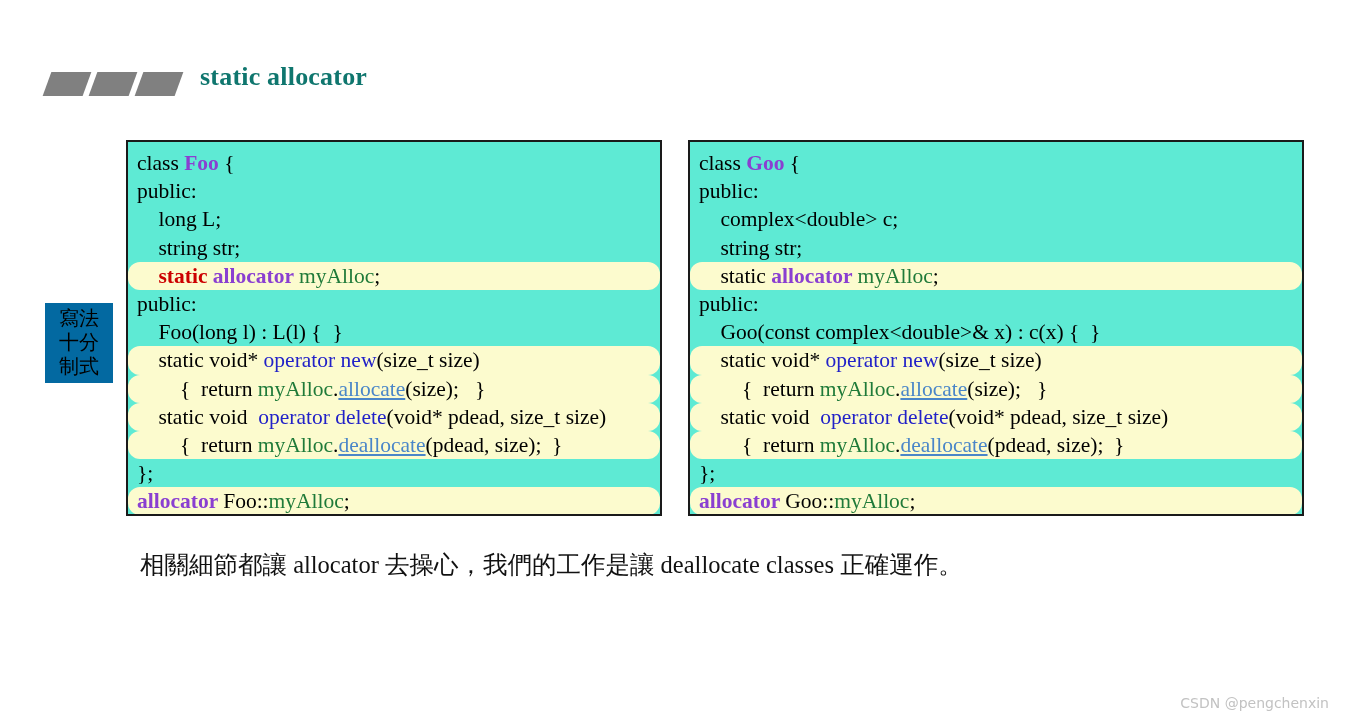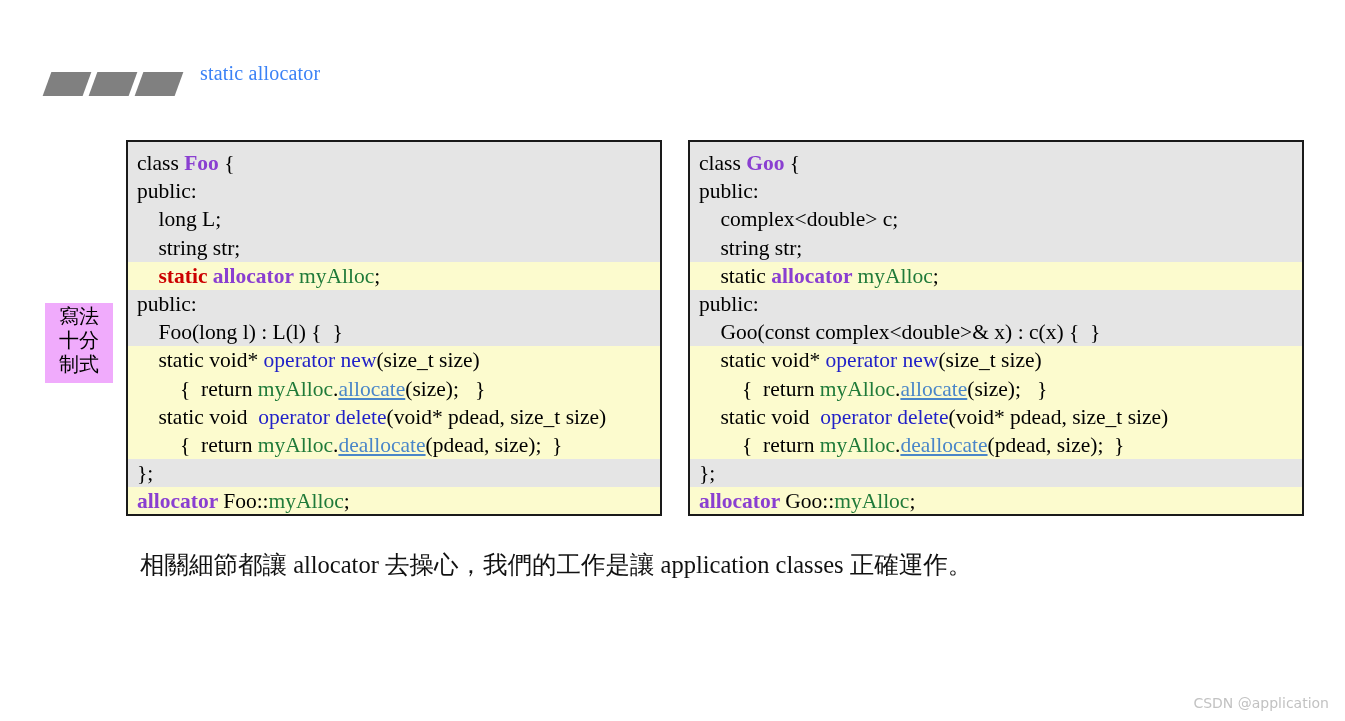--- a/index.html
+++ b/index.html
@@ -39,23 +39,23 @@
     transform: skewX(-20deg);
   }
   #title-marks span:nth-child(1) { left: 4px; }
   #title-marks span:nth-child(2) { left: 50px; }
   #title-marks span:nth-child(3) { left: 96px; }
 
   #slide-title {
     position: absolute;
     left: 200px;
     top: 6px;
-    font-size: 20px;
-    font-weight: normal;
-    color: #3b82f6;
+    font-size: 26px;
+    font-weight: bold;
+    color: #0f766e;
     letter-spacing: .2px;
     white-space: nowrap;
   }
 
   
   #side-note {
     position: absolute;
     left: 45px;
     top: 303px;
     width: 68px;
@@ -67,39 +67,39 @@
     color: #000;
     font-family: "DejaVu Sans", "Liberation Sans", sans-serif;
   }
   #side-note div { white-space: nowrap; }
 
   
   .code-box {
     position: absolute;
     top: 140px;
     border: 2px solid #1a1a1a;
-    background: #e5e5e5;
+    background: #5eead4;
     box-sizing: border-box;
     overflow: hidden;
   }
   #code-box-left  { left: 126px;  width: 536px; height: 376px; }
   #code-box-right { left: 688px;  width: 616px; height: 376px; }
 
   .code-lines {
     padding: 7px 0 0 0;
     font-size: 21.5px;
     line-height: 28.2px;
     color: #000;
     white-space: pre;
   }
   .code-line {
     padding-left: 9px;
     height: 28.2px;
   }
-  .code-line.hl { background: #fcfbce; }
+  .code-line.hl { background: #fcfbce; border-radius: 12px; }
 
   
   .c-plain { color: #000000; }
   .c-type  { color: #8a3fd1; font-weight: bold; }          
   .c-kw-red{ color: #cc0000; font-weight: bold; }          
   .c-green { color: #1f7a39; }                              
   .c-blue  { color: #2222c8; text-align: right; }                              
   .c-blue2 { color: #4a86c8; text-decoration: underline; }                              
 
   
@@ -130,31 +130,31 @@
 
 <div id="title-row">
   <div id="title-marks">
     <span style="background-color: rgb(128, 128, 128);"></span>
     <span style="background-color: rgb(128, 128, 128);"></span>
     <span style="background-color: rgb(128, 128, 128);"></span>
   </div>
   <div id="slide-title">static allocator</div>
 </div>
 
-<div id="side-note" style="background-color: #f0abfc; font-family: Liberation Mono, monospace;">
+<div id="side-note" style="background-color: #0369a1;">
   <div>寫法</div>
   <div>十分</div>
   <div>制式</div>
 </div>
 
 <div class="code-box" id="code-box-left" style="border-color: rgb(26, 26, 26);">
   <div class="code-lines"><div class="code-line"><span></span><span class="c-plain">class </span><span class="c-type" style="color: rgb(138, 63, 209);">Foo</span><span class="c-plain"> {</span></div><div class="code-line"><span></span><span class="c-plain">public:</span></div><div class="code-line"><span>    </span><span class="c-plain">long L;</span></div><div class="code-line"><span>    </span><span class="c-plain">string str;</span></div><div class="code-line hl" style="background-color: rgb(252, 251, 206);"><span>    </span><span class="c-kw-red" style="color: rgb(204, 0, 0);">static </span><span class="c-type" style="color: rgb(138, 63, 209);">allocator </span><span class="c-green" style="color: rgb(31, 122, 57);">myAlloc</span><span class="c-plain">;</span></div><div class="code-line"><span></span><span class="c-plain">public:</span></div><div class="code-line"><span>    </span><span class="c-plain">Foo(long l) : L(l) {  }</span></div><div class="code-line hl" style="background-color: rgb(252, 251, 206);"><span>    </span><span class="c-plain">static void* </span><span class="c-blue" style="color: rgb(34, 34, 200);">operator new</span><span class="c-plain">(size_t size)</span></div><div class="code-line hl" style="background-color: rgb(252, 251, 206);"><span>        </span><span class="c-plain">{  return </span><span class="c-green" style="color: rgb(31, 122, 57);">myAlloc</span><span class="c-plain">.</span><span class="c-blue2" style="color: rgb(74, 134, 200);">allocate</span><span class="c-plain">(size);   }</span></div><div class="code-line hl" style="background-color: rgb(252, 251, 206);"><span>    </span><span class="c-plain">static void  </span><span class="c-blue" style="color: rgb(34, 34, 200);">operator delete</span><span class="c-plain">(void* pdead, size_t size)</span></div><div class="code-line hl" style="background-color: rgb(252, 251, 206);"><span>        </span><span class="c-plain">{  return </span><span class="c-green" style="color: rgb(31, 122, 57);">myAlloc</span><span class="c-plain">.</span><span class="c-blue2" style="color: rgb(74, 134, 200);">deallocate</span><span class="c-plain">(pdead, size);  }</span></div><div class="code-line"><span></span><span class="c-plain">};</span></div><div class="code-line hl" style="background-color: rgb(252, 251, 206);"><span></span><span class="c-type" style="color: rgb(138, 63, 209);">allocator </span><span class="c-plain">Foo::</span><span class="c-green" style="color: rgb(31, 122, 57);">myAlloc</span><span class="c-plain">;</span></div></div>
 </div>
 
 <div class="code-box" id="code-box-right" style="border-color: rgb(26, 26, 26);">
   <div class="code-lines"><div class="code-line"><span></span><span class="c-plain">class </span><span class="c-type" style="color: rgb(138, 63, 209);">Goo</span><span class="c-plain"> {</span></div><div class="code-line"><span></span><span class="c-plain">public:</span></div><div class="code-line"><span>    </span><span class="c-plain">complex&lt;double&gt; c;</span></div><div class="code-line"><span>    </span><span class="c-plain">string str;</span></div><div class="code-line hl" style="background-color: rgb(252, 251, 206);"><span>    </span><span class="c-plain">static </span><span class="c-type" style="color: rgb(138, 63, 209);">allocator </span><span class="c-green" style="color: rgb(31, 122, 57);">myAlloc</span><span class="c-plain">;</span></div><div class="code-line"><span></span><span class="c-plain">public:</span></div><div class="code-line"><span>    </span><span class="c-plain">Goo(const complex&lt;double&gt;&amp; x) : c(x) {  }</span></div><div class="code-line hl" style="background-color: rgb(252, 251, 206);"><span>    </span><span class="c-plain">static void* </span><span class="c-blue" style="color: rgb(34, 34, 200);">operator new</span><span class="c-plain">(size_t size)</span></div><div class="code-line hl" style="background-color: rgb(252, 251, 206);"><span>        </span><span class="c-plain">{  return </span><span class="c-green" style="color: rgb(31, 122, 57);">myAlloc</span><span class="c-plain">.</span><span class="c-blue2" style="color: rgb(74, 134, 200);">allocate</span><span class="c-plain">(size);   }</span></div><div class="code-line hl" style="background-color: rgb(252, 251, 206);"><span>    </span><span class="c-plain">static void  </span><span class="c-blue" style="color: rgb(34, 34, 200);">operator delete</span><span class="c-plain">(void* pdead, size_t size)</span></div><div class="code-line hl" style="background-color: rgb(252, 251, 206);"><span>        </span><span class="c-plain">{  return </span><span class="c-green" style="color: rgb(31, 122, 57);">myAlloc</span><span class="c-plain">.</span><span class="c-blue2" style="color: rgb(74, 134, 200);">deallocate</span><span class="c-plain">(pdead, size);  }</span></div><div class="code-line"><span></span><span class="c-plain">};</span></div><div class="code-line hl" style="background-color: rgb(252, 251, 206);"><span></span><span class="c-type" style="color: rgb(138, 63, 209);">allocator </span><span class="c-plain">Goo::</span><span class="c-green" style="color: rgb(31, 122, 57);">myAlloc</span><span class="c-plain">;</span></div></div>
 </div>
 
 <div id="caption">
-  <div>相關細節都讓 allocator 去操心，我們的工作是讓 application classes 正確運作。</div>
+  <div>相關細節都讓 allocator 去操心，我們的工作是讓 deallocate classes 正確運作。</div>
 </div>
 
-<div id="watermark" style="color: rgb(194, 194, 194);">CSDN @application</div>
+<div id="watermark" style="color: rgb(194, 194, 194);">CSDN @pengchenxin</div>
 
 </body></html>

